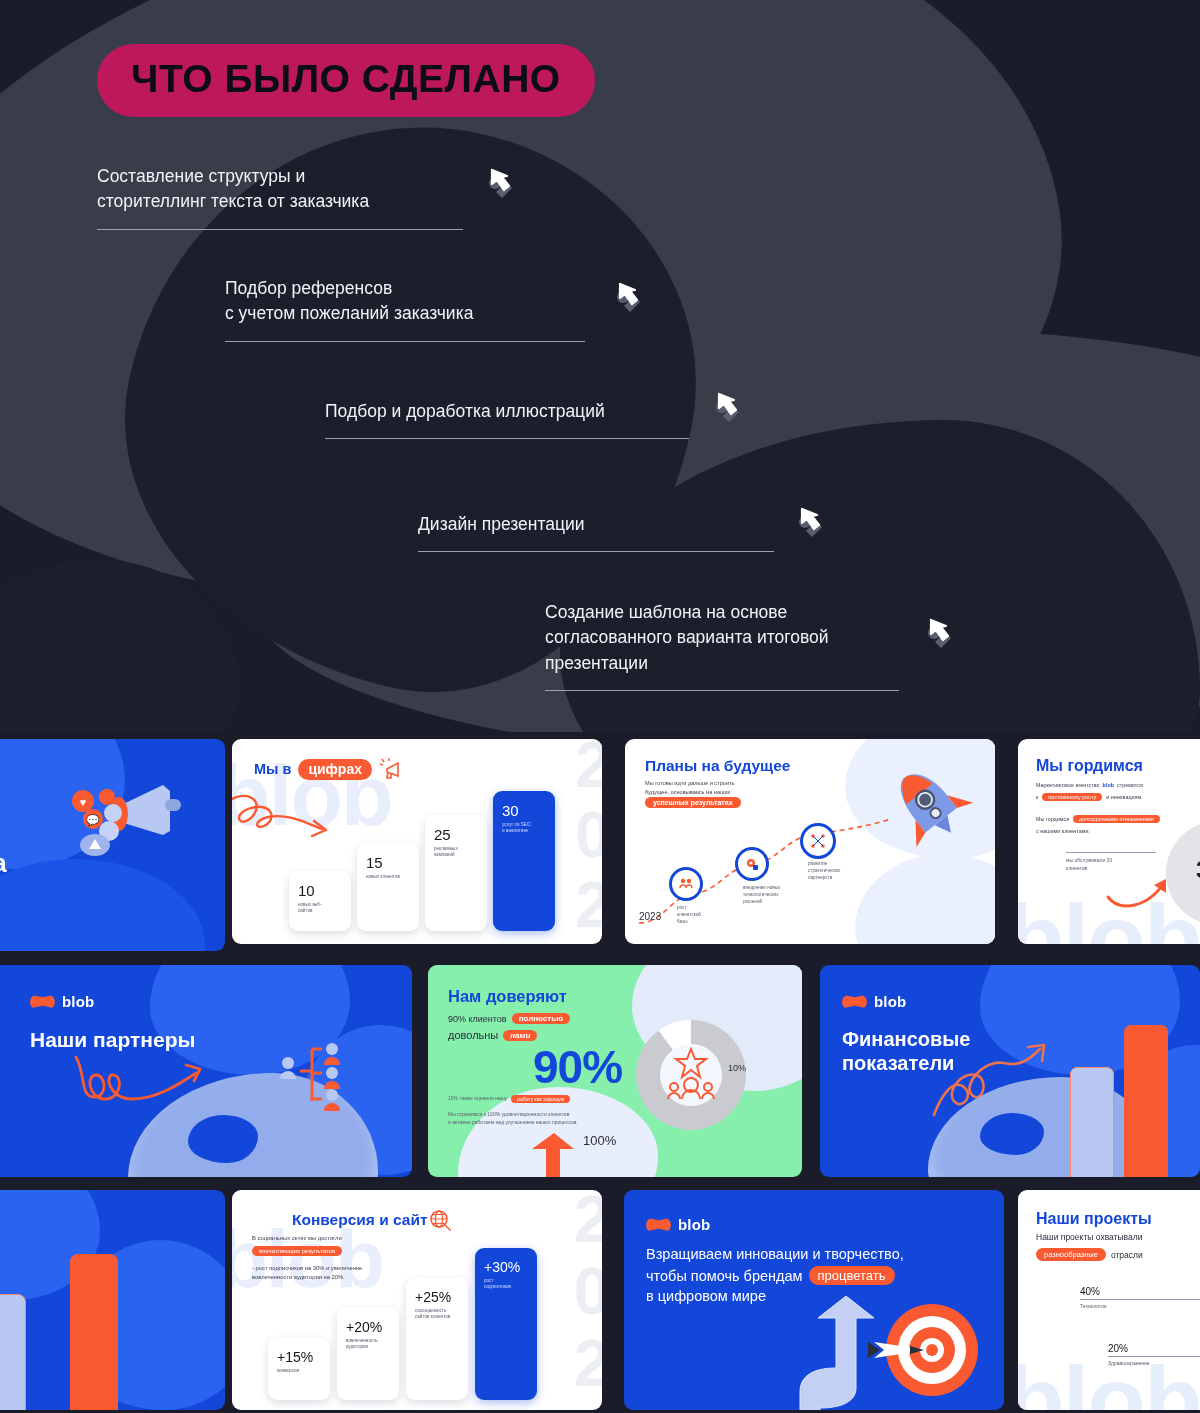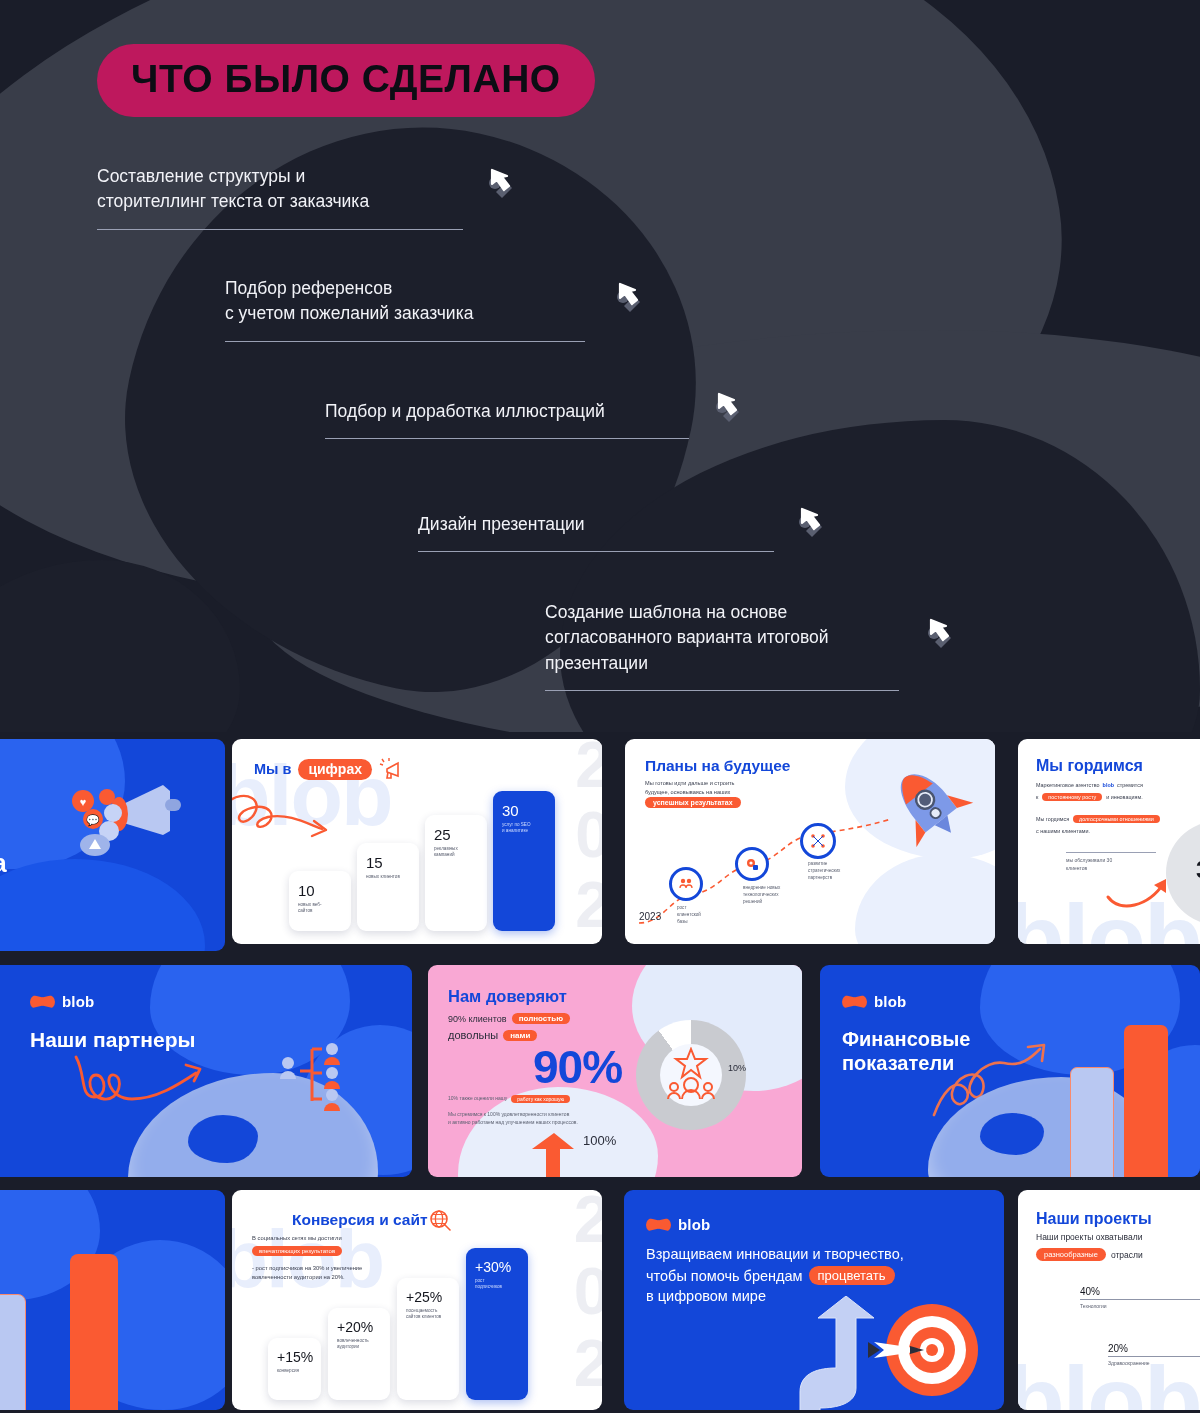--- a/index.html
+++ b/index.html
@@ -64,21 +64,21 @@
 
   
   #grid{ position:absolute; left:0; top:732px; width:1200px; height:681px; }
   .slide{
     position:absolute; border-radius:9px; overflow:hidden;
     background:#fff;
   }
 
   
   .s-light{ background:#ffffff; }
-  .s-lightblue{ background:#f9a8d4; }
+  .s-lightblue{ background:#86efac; }
   .s-blue{ background:#1347d9; }
 
   .ghost-blob{ position:absolute; color:#e7edfb; font-weight:bold; pointer-events:none; }
   .wm2023{
     position:absolute; right:-6px; top:-6px; font-size:118px; font-weight:bold;
     color:#eceef3; letter-spacing:-6px; line-height:.85;
     writing-mode:vertical-rl; text-orientation:upright; opacity:.95;
   }
   .wmblob{
     position:absolute; left:-10px; bottom:-26px; font-size:92px; font-weight:bold;
@@ -413,21 +413,21 @@
     <div class="ghost-blob" style="left:30px; bottom:-60px; width:200px; height:150px; background:#e8eefb; border-radius:50% 50% 46% 54% / 58% 46% 54% 42%;"></div>
 
     <div class="s-title" style="position:absolute; left:20px; top:22px; font-size:16.5px;">Нам доверяют</div>
 
     <div style="position:absolute; left:20px; top:48px; display:flex; gap:5px; align-items:center;">
       <span style="font-size:9px; color:#2a2d3a;">90% клиентов</span>
       <span class="pill-orange" style="font-size:8px; padding:1px 7px;">полностью</span>
     </div>
     <div style="position:absolute; left:20px; top:64px; display:flex; gap:5px; align-items:center;">
       <span style="font-size:11px; color:#2a2d3a;">довольны</span>
-      <span class="pill-orange" style="font-size:8px; padding:1px 7px;">нами</span>
+      <span class="pill-orange" style="font-size:8px; padding:1px 7px;font-style:italic;">нами</span>
     </div>
 
     <div style="position:absolute; left:105px; top:75px; font-size:46px; font-weight:bold; color:#1347d9; letter-spacing:-1px;">90%</div>
 
     <div style="position:absolute; left:20px; top:130px; display:flex; gap:4px; align-items:center;">
       <span class="tiny" style="font-size:5px;">10% также оценили нашу</span>
       <span class="pill-orange lite" style="font-size:5px; padding:1px 6px;">работу как хорошую</span>
     </div>
     <div class="tiny" style="position:absolute; left:20px; top:146px; white-space:pre-line; font-size:5px;">Мы стремимся к 100% удовлетворенности клиентов
 и активно работаем над улучшением наших процессов.</div>
@@ -501,21 +501,21 @@
         <path d="M17 17 L22 22" stroke="#fa5a32" stroke-width="1.6" stroke-linecap="round"></path>
       </svg>
     </div>
 
     <div class="tiny2" style="position:absolute; left:20px; top:44px; font-size:5.8px;">В социальных сетях мы достигли</div>
     <div class="pill-orange lite" style="position:absolute; left:20px; top:56px; font-size:6px; padding:2px 7px;">впечатляющих результатов</div>
     <div class="tiny2" style="position:absolute; left:20px; top:74px; white-space:pre-line; font-size:5.8px; line-height:1.6;">- рост подписчиков на 30% и увеличение
 вовлеченности аудитории на 20%.</div>
 
     <div class="bars" style="left:36px; top:58px; height:152px; gap:7px; align-items:flex-end;">
-      <div class="bar" style="width:53px; height:62px;text-align:right;">
+      <div class="bar" style="width:62px; height:62px;text-align:right;">
         <div class="bnum" style="left:9px; top:11px; font-size:14px;">+15%</div>
         <div class="blab tiny" style="left:9px; top:30px; white-space:pre-line;">конверсия</div>
       </div>
       <div class="bar" style="width:62px; height:92px;">
         <div class="bnum" style="left:9px; top:11px; font-size:14px;">+20%</div>
         <div class="blab tiny" style="left:9px; top:30px; white-space:pre-line;">вовлеченность
 аудитории</div>
       </div>
       <div class="bar" style="width:62px; height:122px;">
         <div class="bnum" style="left:9px; top:11px; font-size:14px;">+25%</div>

